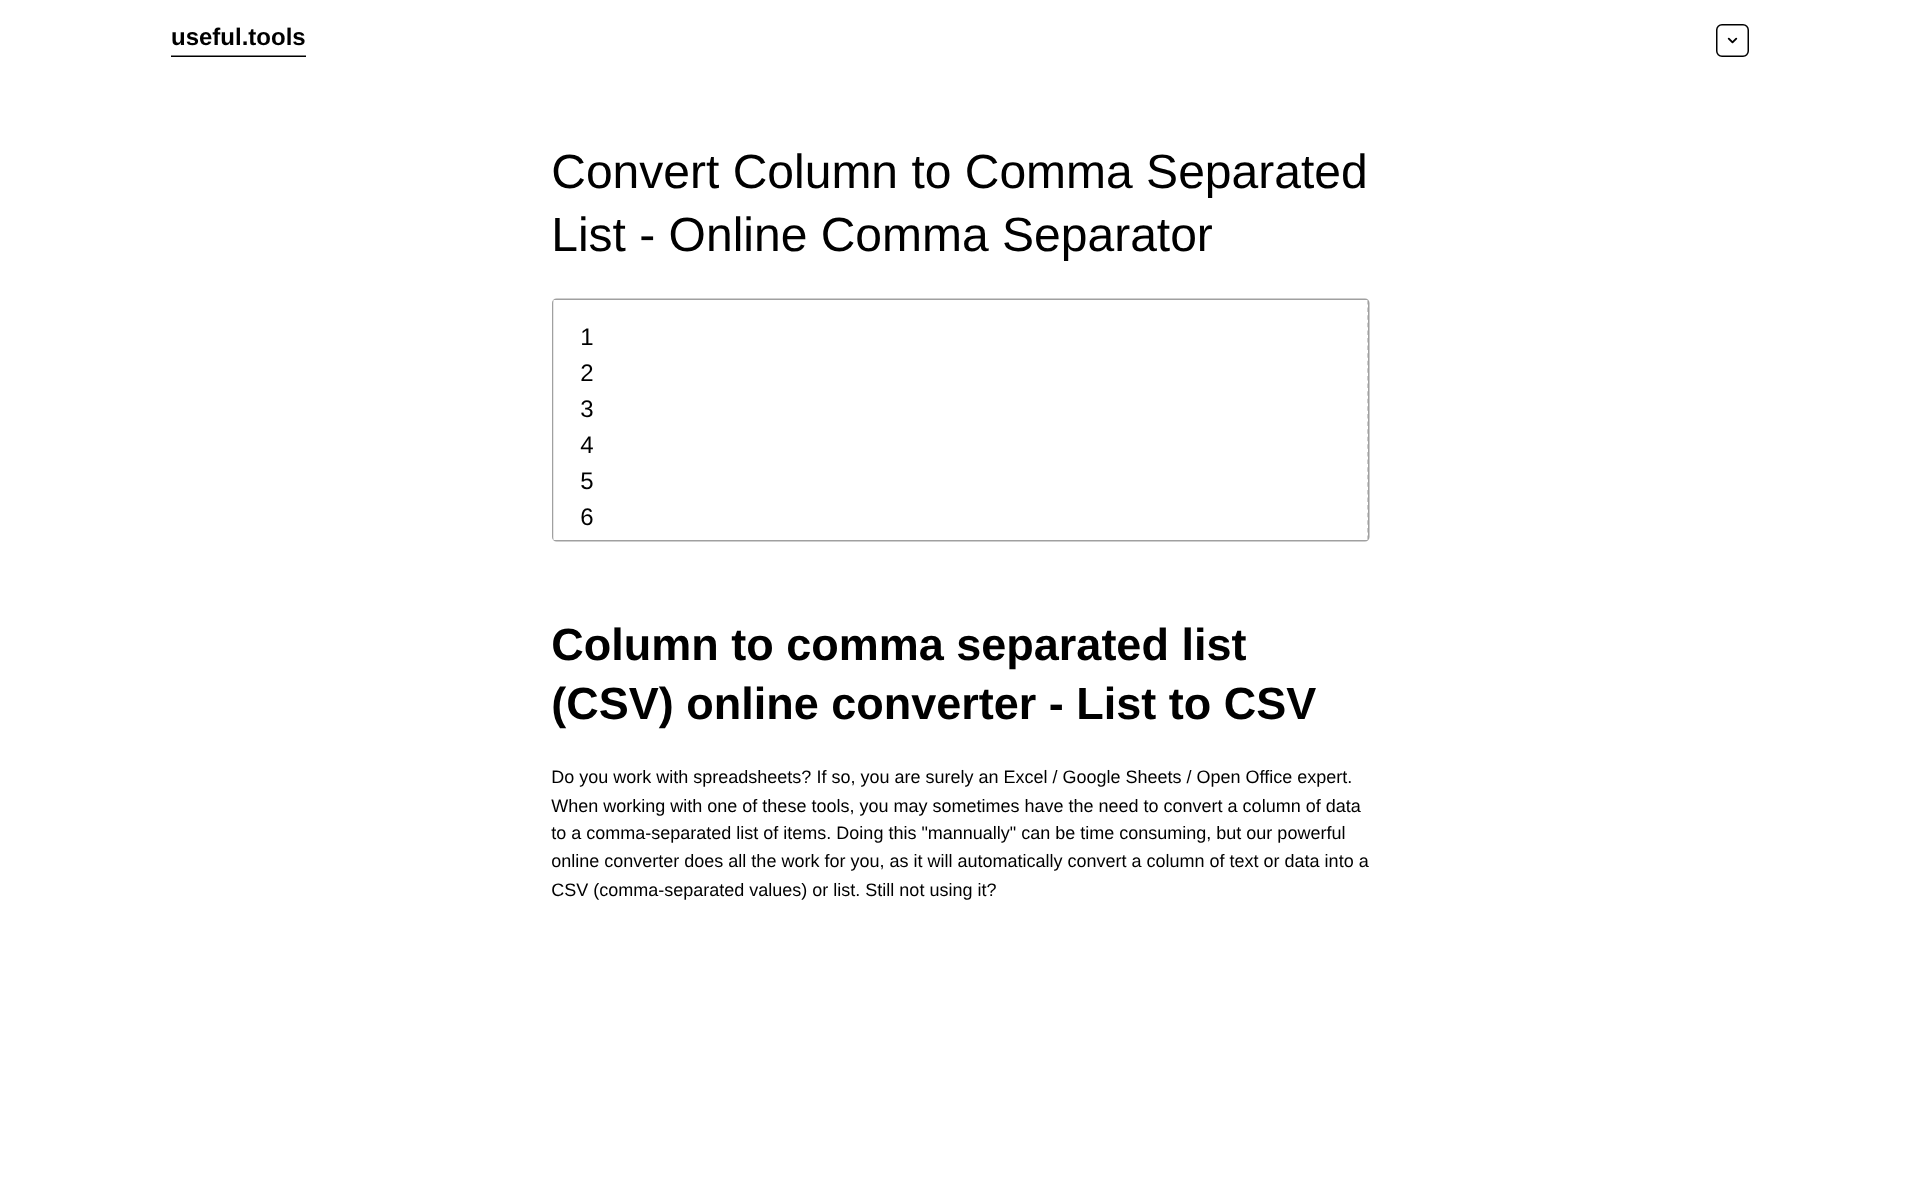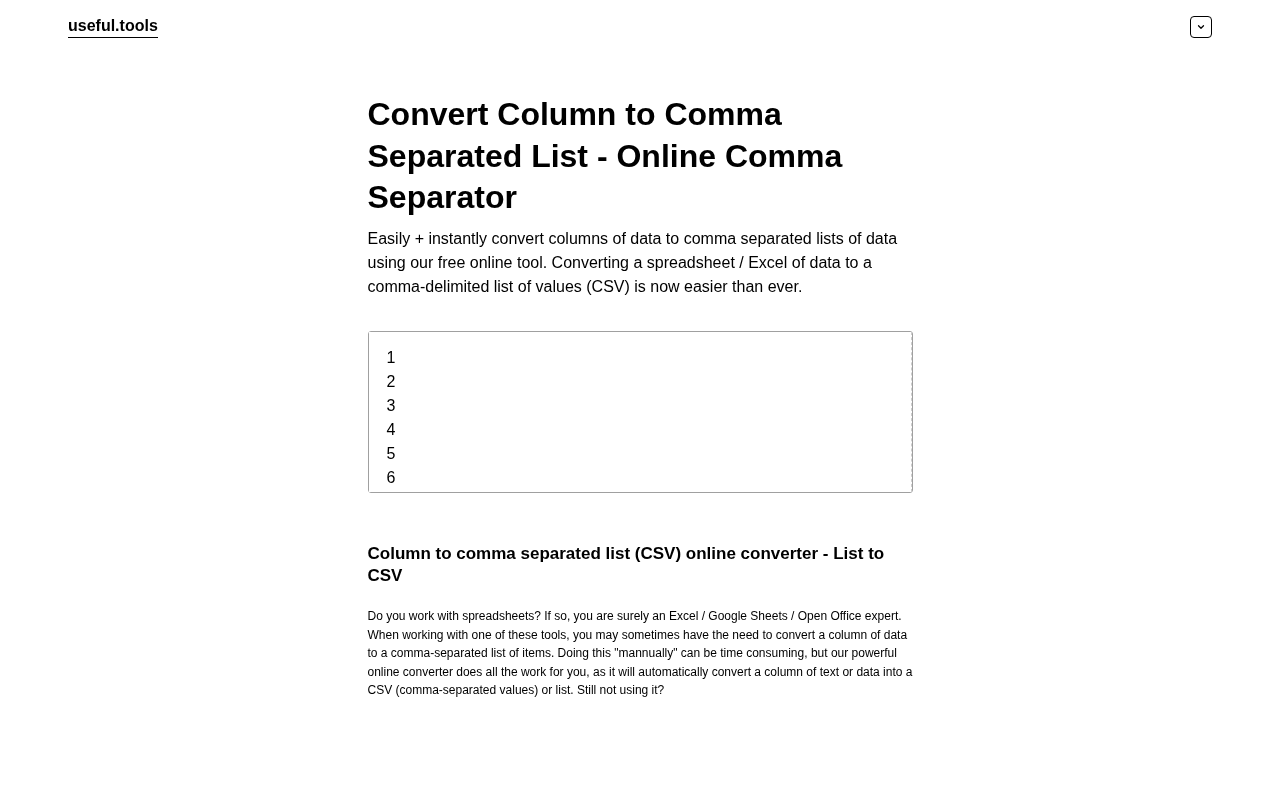--- a/index.html
+++ b/index.html
@@ -9,21 +9,21 @@
     }
     body {
       font-family: -apple-system, BlinkMacSystemFont, "Segoe UI", Helvetica, Arial, sans-serif;
       background: #fff;
       color: #000;
     }
     .header {
       display: flex;
       justify-content: space-between;
       align-items: center;
-      padding: 16px 68px;
+      padding: 16px 114px;
     }
     .logo {
       font-weight: 700;
       font-size: 16px;
       border-bottom: 1px solid #000;
       padding-bottom: 2px;
       cursor: pointer;
     }
     .menu-btn {
       width: 22px;
@@ -40,23 +40,23 @@
       width: 10px;
       height: 10px;
     }
     .container {
       max-width: 545px;
       margin: 0 auto;
       padding: 40px 0;
     }
     h1 {
       font-size: 32px;
-      font-weight: 700;
+      font-weight: 400;
       line-height: 1.3;
-      margin-bottom: 8px;
+      margin-bottom: 22px;
     }
     .subtitle {
       font-size: 16px;
       line-height: 1.5;
       margin-bottom: 32px;
     }
     .converter {
       display: flex;
       border: 1px solid #a0a0a0;
       border-radius: 3px;
@@ -73,21 +73,21 @@
       outline: none;
       min-height: 160px;
     }
     .converter textarea:first-child {
       border-right: 1px dashed #ccc;
     }
     textarea {
       resize: both;
     }
     h2 {
-      font-size: 17px;
+      font-size: 30px;
       font-weight: 700;
       line-height: 1.3;
       margin-bottom: 20px;
     }
     .body-text {
       font-size: 12px;
       line-height: 1.55;
     }
   </style>
 </head>
@@ -99,21 +99,20 @@
     <span>
       <svg viewBox="0 0 24 24" fill="none" stroke="#000" stroke-width="3" stroke-linecap="round" stroke-linejoin="round">
           <polyline points="6 9 12 15 18 9"></polyline>
         </svg>
     </span>
   </button>
 </div>
 
 <div class="container">
   <h1>Convert Column to Comma Separated List - Online Comma Separator</h1>
-  <p class="subtitle">Easily + instantly convert columns of data to comma separated lists of data using our free online tool. Converting a spreadsheet / Excel of data to a comma-delimited list of values (CSV) is now easier than ever.</p>
 
   <div class="converter">
     <textarea style="">1
 2
 3
 4
 5
 6</textarea>
   </div>
 

